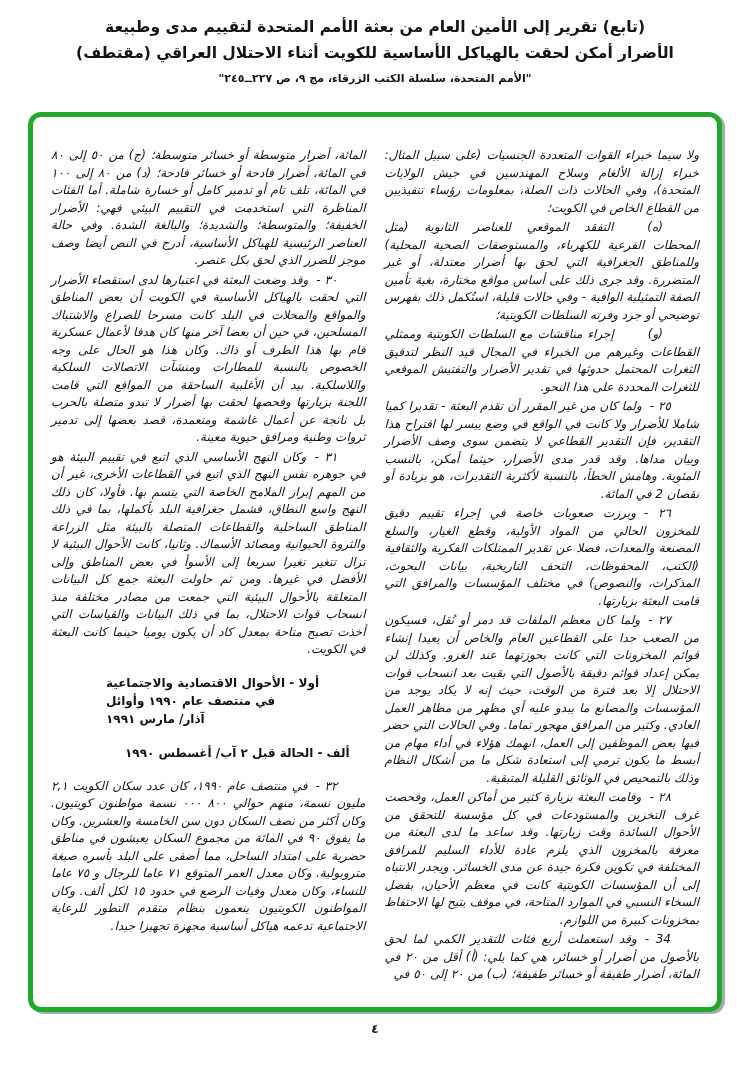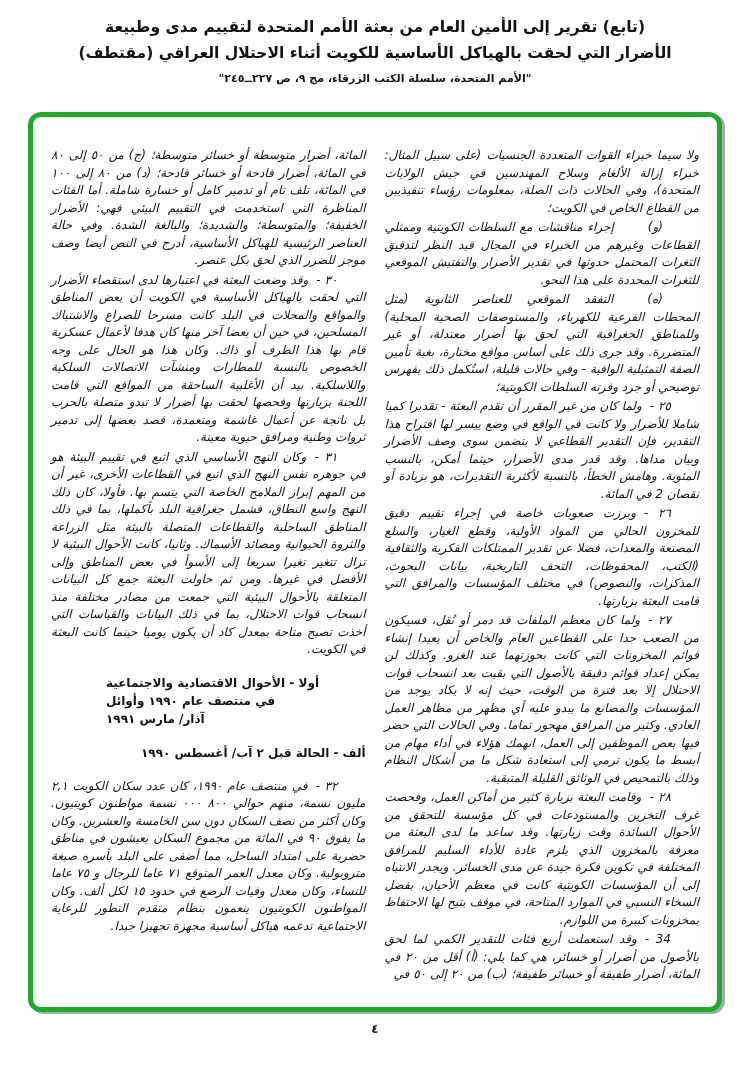--- a/index.html
+++ b/index.html
@@ -58,51 +58,51 @@
   
   .sec-title {
     font-weight: bold;
     text-align: left;
     margin: 15px 0 0 55px;
     line-height: 18px;
     font-size: 12px;
   }
   .sub-title {
     font-weight: bold;
-    text-align: right;
+    text-align: left;
     margin: 16px 0 16px 74px;
     line-height: 18px;
     font-size: 12px;
   }
 
   
   .page-num {
     position: absolute; top: 1022px; left: 0; right: 0;
     text-align: center;
     font-size: 12px; font-weight: bold;
   }
 </style>
 </head>
 <body>
 
 <div class="page">
 
   <div class="doc-header">
     <div class="t1">(تابع) تقرير إلى الأمين العام من بعثة الأمم المتحدة لتقييم مدى وطبيعة</div>
-    <div class="t2">الأضرار التي لحقت بالهياكل الأساسية للكويت أثناء الاحتلال العراقي (مقتطف)</div>
+    <div class="t2">الأضرار أمكن لحقت بالهياكل الأساسية للكويت أثناء الاحتلال العراقي (مقتطف)</div>
     <div class="src">"الأمم المتحدة، سلسلة الكتب الزرقاء، مج ٩، ص ٢٢٧ــ٢٤٥"</div>
   </div>
 
   <div class="frame">
     <div class="cols">
 
       <div class="col">
         <p class="para"><span>ولا سيما خبراء القوات المتعددة الجنسيات (على سبيل المثال: خبراء إزالة الألغام وسلاح المهندسين في جيش الولايات المتحدة)، وفي الحالات ذات الصلة، بمعلومات رؤساء تنفيذيين من القطاع الخاص في الكويت؛</span></p>
+        <p class="para p-let"><span class="pnum">(ه)</span><span>التفقد الموقعي للعناصر الثانوية (مثل المحطات الفرعية للكهرباء، والمستوصفات الصحية المحلية) وللمناطق الجغرافية التي لحق بها أضرار معتدلة، أو غير المتضررة. وقد جرى ذلك على أساس مواقع مختارة، بغية تأمين الصفة التمثيلية الوافية - وفي حالات قليلة، استُكمل ذلك بفهرس توضيحي أو جرد وفرته السلطات الكويتية؛</span></p>
         <p class="para p-let"><span class="pnum">(و)</span><span>إجراء مناقشات مع السلطات الكويتية وممثلي القطاعات وغيرهم من الخبراء في المجال قيد النظر لتدقيق الثغرات المحتمل حدوثها في تقدير الأضرار والتفتيش الموقعي للثغرات المحددة على هذا النحو.</span></p>
-        <p class="para p-let"><span class="pnum">(ه)</span><span>التفقد الموقعي للعناصر الثانوية (مثل المحطات الفرعية للكهرباء، والمستوصفات الصحية المحلية) وللمناطق الجغرافية التي لحق بها أضرار معتدلة، أو غير المتضررة. وقد جرى ذلك على أساس مواقع مختارة، بغية تأمين الصفة التمثيلية الوافية - وفي حالات قليلة، استُكمل ذلك بفهرس توضيحي أو جرد وفرته السلطات الكويتية؛</span></p>
         <p class="para p-num"><span class="pnum">٢٥ -</span><span>ولما كان من غير المقرر أن تقدم البعثة - تقديرا كميا شاملا للأضرار ولا كانت في الواقع في وضع ييسر لها اقتراح هذا التقدير، فإن التقدير القطاعي لا يتضمن سوى وصف الأضرار وبيان مداها. وقد قدر مدى الأضرار، حيثما أمكن، بالنسب المئوية. وهامش الخطأ، بالنسبة لأكثرية التقديرات، هو بزيادة أو نقصان 2 في المائة.</span></p>
         <p class="para p-num"><span class="pnum">٢٦ -</span><span>وبرزت صعوبات خاصة في إجراء تقييم دقيق للمخزون الحالي من المواد الأولية، وقطع الغيار، والسلع المصنعة والمعدات، فضلا عن تقدير الممتلكات الفكرية والثقافية (الكتب، المحفوظات، التحف التاريخية، بيانات البحوث، المذكرات، والنصوص) في مختلف المؤسسات والمرافق التي قامت البعثة بزيارتها.</span></p>
         <p class="para p-num"><span class="pnum">٢٧ -</span><span>ولما كان معظم الملفات قد دمر أو نُقل، فسيكون من الصعب جدا على القطاعين العام والخاص أن يعيدا إنشاء قوائم المخزونات التي كانت بحوزتهما عند الغزو. وكذلك لن يمكن إعداد قوائم دقيقة بالأصول التي بقيت بعد انسحاب قوات الاحتلال إلا بعد فترة من الوقت، حيث إنه لا يكاد يوجد من المؤسسات والمصانع ما يبدو عليه أي مظهر من مظاهر العمل العادي. وكثير من المرافق مهجور تماما. وفي الحالات التي حضر فيها بعض الموظفين إلى العمل، انهمك هؤلاء في أداء مهام من أبسط ما يكون ترمي إلى استعادة شكل ما من أشكال النظام وذلك بالتمحيص في الوثائق القليلة المتبقية.</span></p>
         <p class="para p-num"><span class="pnum">٢٨ -</span><span>وقامت البعثة بزيارة كثير من أماكن العمل، وفحصت غرف التخزين والمستودعات في كل مؤسسة للتحقق من الأحوال السائدة وقت زيارتها. وقد ساعد ما لدى البعثة من معرفة بالمخزون الذي يلزم عادة للأداء السليم للمرافق المختلفة في تكوين فكرة جيدة عن مدى الخسائر. ويجدر الانتباه إلى أن المؤسسات الكويتية كانت في معظم الأحيان، بفضل السخاء النسبي في الموارد المتاحة، في موقف يتيح لها الاحتفاظ بمخزونات كبيرة من اللوازم.</span></p>
         <p class="para p-num"><span class="pnum">34 -</span><span>وقد استعملت أربع فئات للتقدير الكمي لما لحق بالأصول من أضرار أو خسائر، هي كما يلي: (أ) أقل من ٢٠ في المائة، أضرار طفيفة أو خسائر طفيفة؛ (ب) من ٢٠ إلى ٥٠ في</span></p>
       </div>
 
       <div class="col">
         <p class="para"><span>المائة، أضرار متوسطة أو خسائر متوسطة؛ (ج) من ٥٠ إلى ٨٠ في المائة، أضرار فادحة أو خسائر فادحة؛ (د) من ٨٠ إلى ١٠٠ في المائة، تلف تام أو تدمير كامل أو خسارة شاملة. أما الفئات المناظرة التي استخدمت في التقييم البيئي فهي: الأضرار الخفيفة؛ والمتوسطة؛ والشديدة؛ والبالغة الشدة. وفي حالة العناصر الرئيسية للهياكل الأساسية، أدرج في النص أيضا وصف موجز للضرر الذي لحق بكل عنصر.</span></p>
         <p class="para p-num"><span class="pnum">٣٠ -</span><span>وقد وضعت البعثة في اعتبارها لدى استقصاء الأضرار التي لحقت بالهياكل الأساسية في الكويت أن بعض المناطق والمواقع والمحلات في البلد كانت مسرحا للصراع والاشتباك المسلحين، في حين أن بعضا آخر منها كان هدفا لأعمال عسكرية قام بها هذا الطرف أو ذاك. وكان هذا هو الحال على وجه الخصوص بالنسبة للمطارات ومنشآت الاتصالات السلكية واللاسلكية. بيد أن الأغلبية الساحقة من المواقع التي قامت اللجنة بزيارتها وفحصها لحقت بها أضرار لا تبدو متصلة بالحرب بل ناتجة عن أعمال غاشمة ومتعمدة، قصد بعضها إلى تدمير ثروات وطنية ومرافق حيوية معينة.</span></p>

